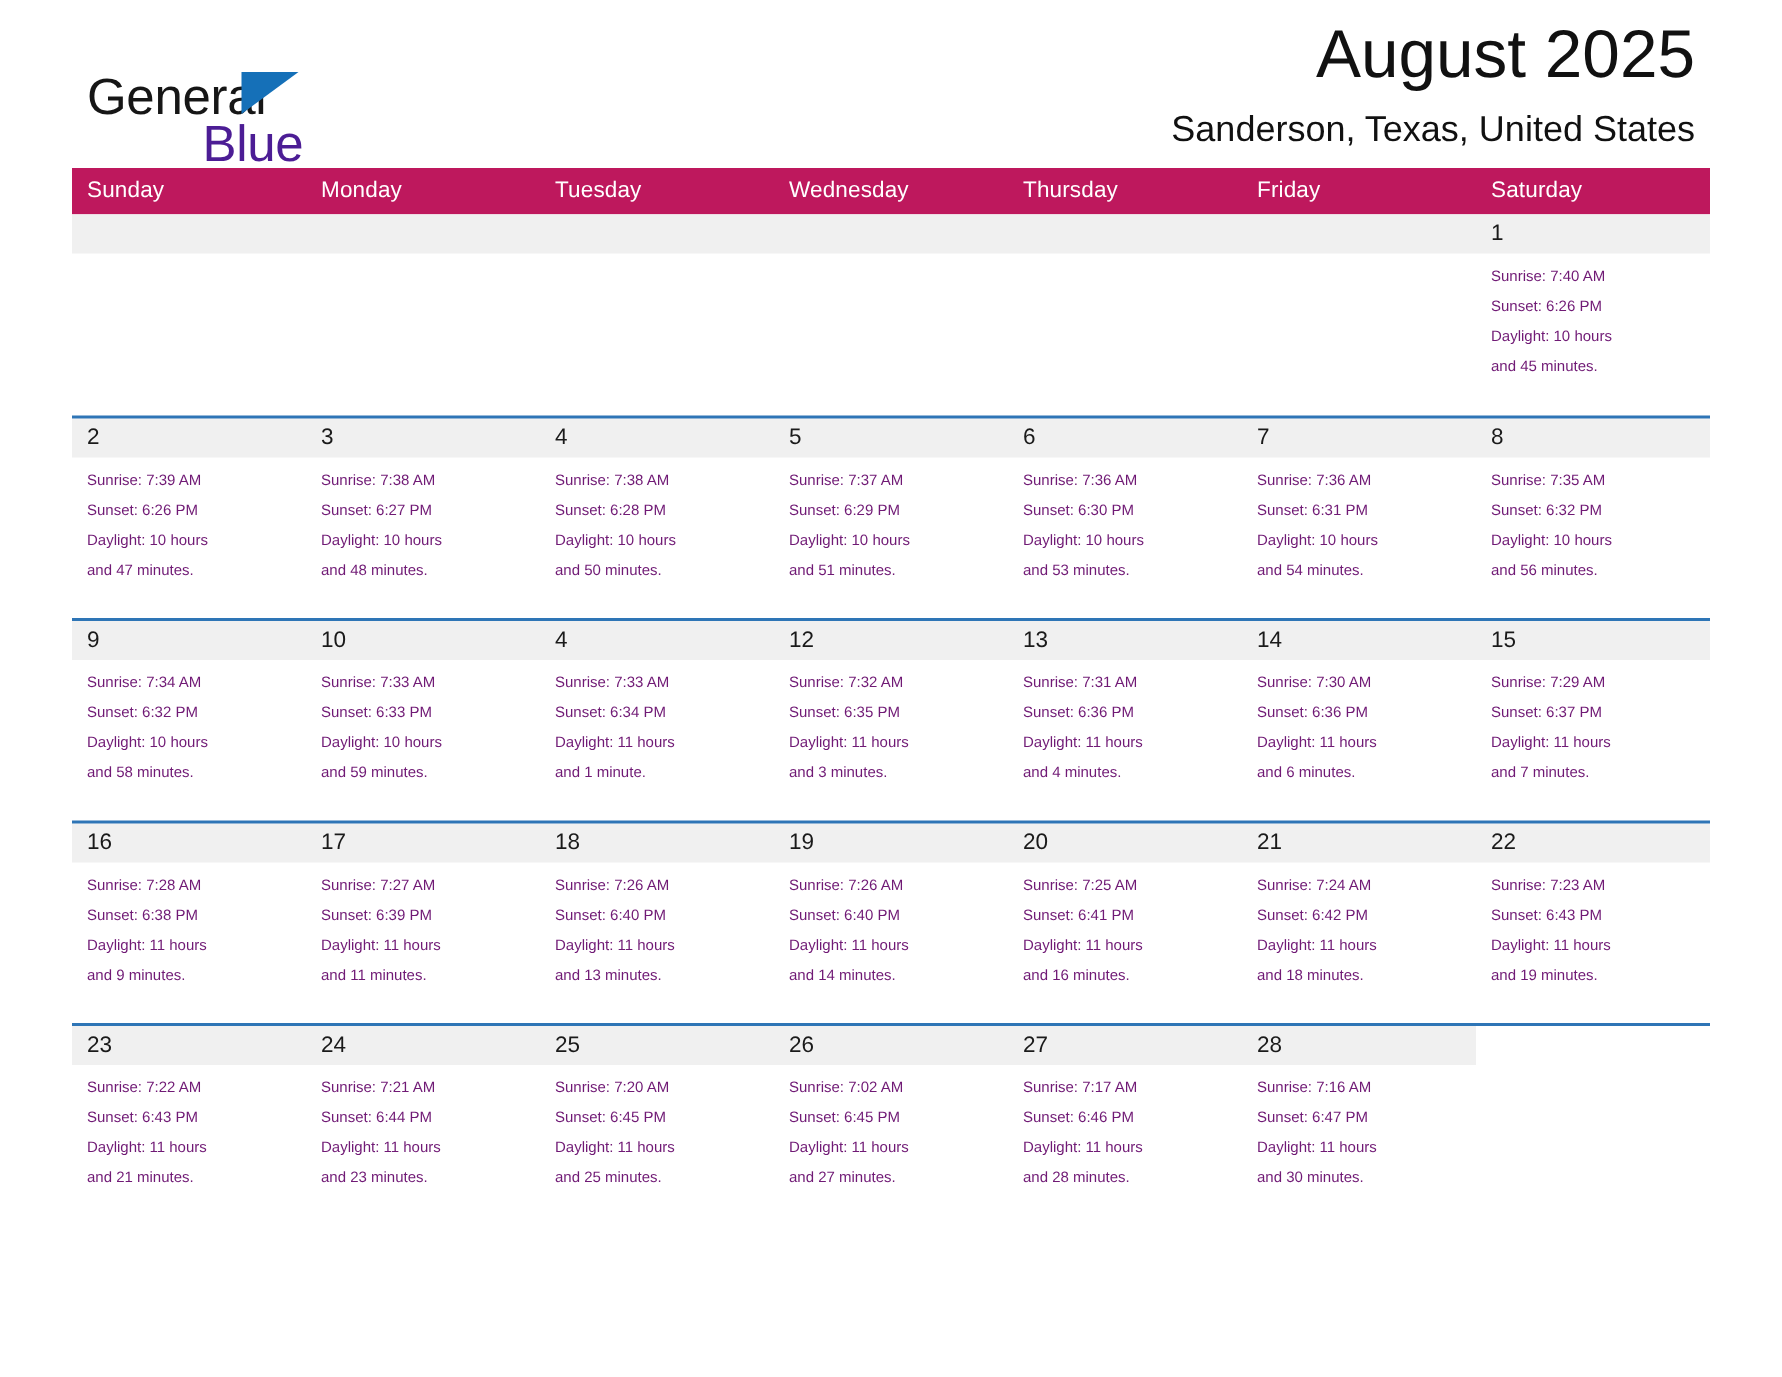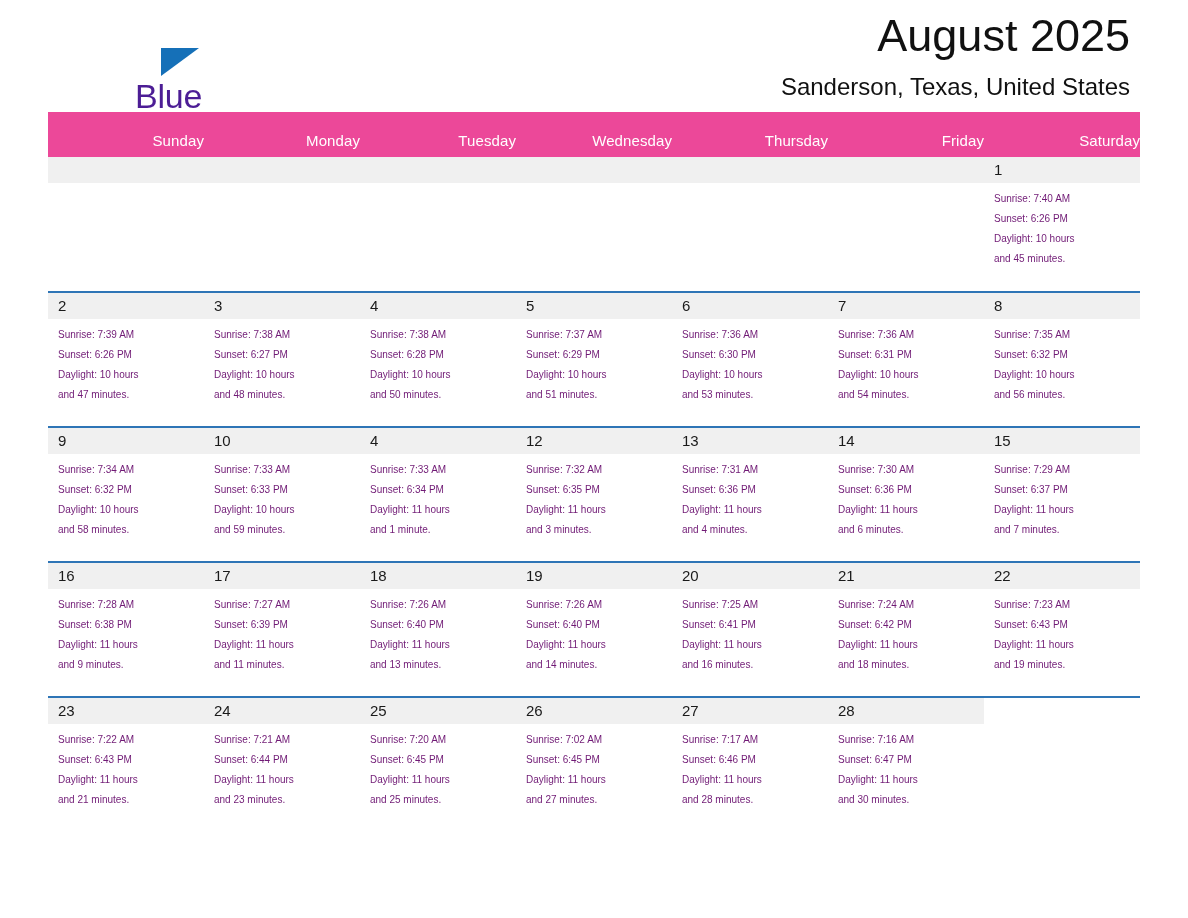--- a/index.html
+++ b/index.html
@@ -87,26 +87,26 @@
 
   
   .calendar {
     width: 1092px;
     border-collapse: collapse;
     table-layout: fixed;
   }
   .calendar col { width: 156px; }
 
   thead th {
-    background: #ec4899;
+    background: #be185d;
     color: #ffffff;
     font-size: 15px;
     font-weight: normal;
-    text-align: right;
-    padding: 21px 0 8px 10px;
+    text-align: left;
+    padding: 7px 0 8px 10px;
     height: 16px;
     line-height: 16px;
     letter-spacing: 0.1px;
   }
 
   tbody tr.week {
     height: 135px;
   }
   tbody td.day {
     vertical-align: top;
@@ -145,20 +145,21 @@
   .details div { white-space: nowrap; }
 </style>
 </head>
 <body>
 
 <div class="page">
 
   <div class="top-bar">
 
     <div class="brand">
+      <span class="brand-general">General</span>
       <span class="brand-triangle"></span>
       <span class="brand-blue">Blue</span>
     </div>
 
     <div class="title-block">
       <h1 class="cal-title">August 2025</h1>
       <h2 class="cal-subtitle">Sanderson, Texas, United States</h2>
     </div>
 
   </div>

